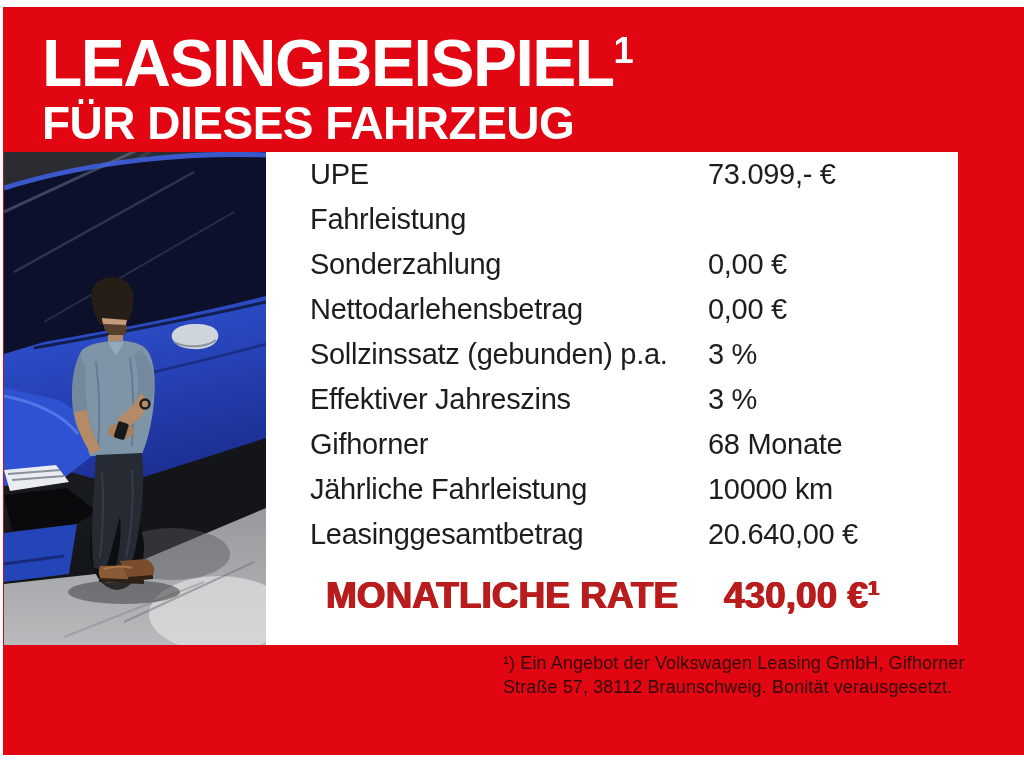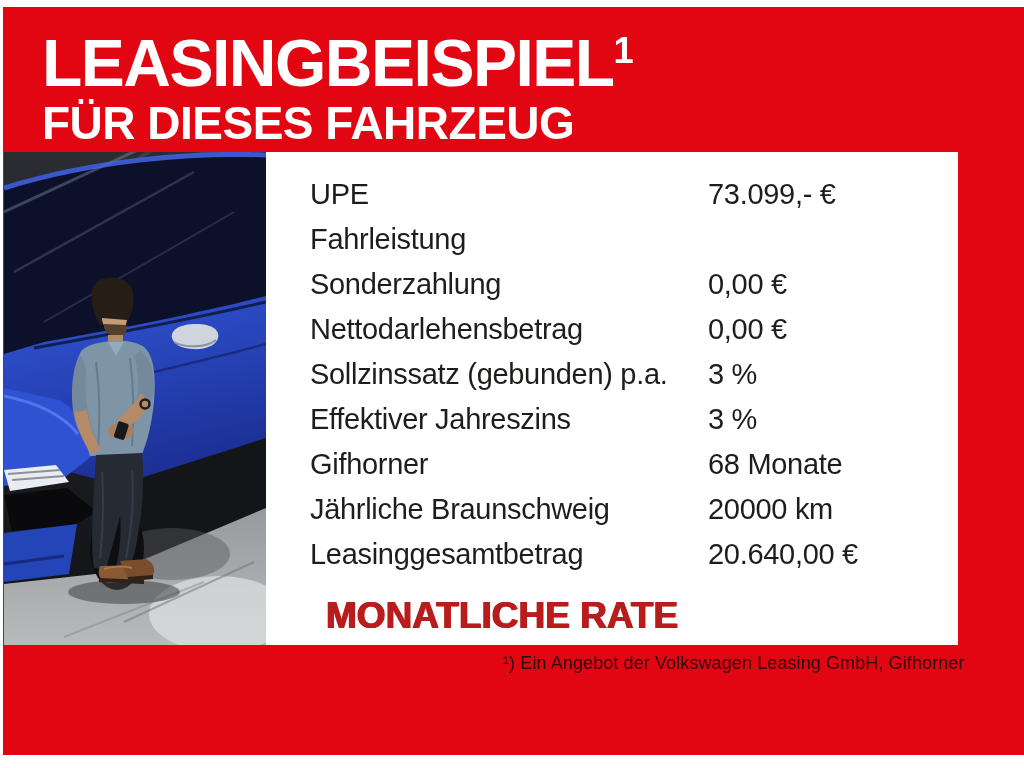--- a/index.html
+++ b/index.html
@@ -50,21 +50,20 @@
     width: 262px; height: 493px;
     overflow: hidden;
     background: #17181c;
   }
   .photo svg { display: block; }
   .panel {
     position: absolute;
     left: 266px; top: 152px;
     width: 692px; height: 493px;
     background: #ffffff;
-    padding-top: 20px;
   }
   .row {
     display: grid;
     grid-template-columns: 398px 1fr;
     margin-left: 44px;
     height: 45px;
     align-items: center;
     font-size: 29px;
     color: #1d1d1b;
     white-space: nowrap;
@@ -221,31 +220,33 @@
           <span class="lbl">Effektiver Jahreszins</span>
           <span class="val">3 %</span>
         </div>
 
         <div class="row">
           <span class="lbl">Gifhorner</span>
           <span class="val">68 Monate</span>
         </div>
 
         <div class="row">
-          <span class="lbl">Jährliche Braunschweig</span>
-          <span class="val">20000 km</span>
+          <span class="lbl">Jährliche Fahrleistung</span>
+          <span class="val">10000 km</span>
         </div>
 
         <div class="row">
           <span class="lbl">Leasinggesamtbetrag</span>
           <span class="val">20.640,00 €</span>
         </div>
       </div>
     <div class="row-highlight">
       <span>MONATLICHE RATE</span>
+      <span><span>430,00 €</span><sup>1</sup></span>
     </div>
   </div>
 
   <div class="footnote">
     <div>¹) Ein Angebot der Volkswagen Leasing GmbH, Gifhorner</div>
+    <div>Straße 57, 38112 Braunschweig. Bonität verausgesetzt.</div>
   </div>
 
 </div>
 
 </body></html>

